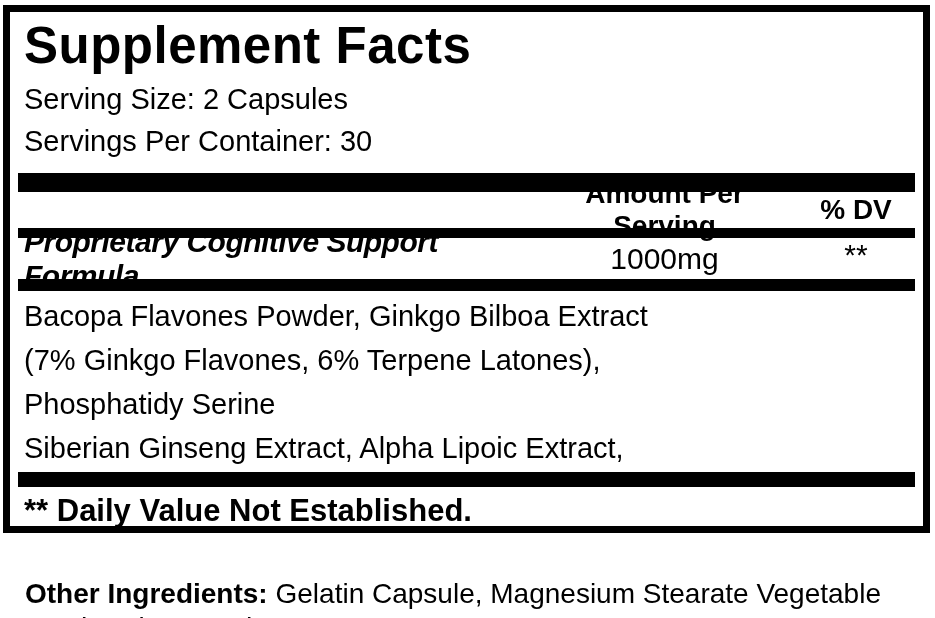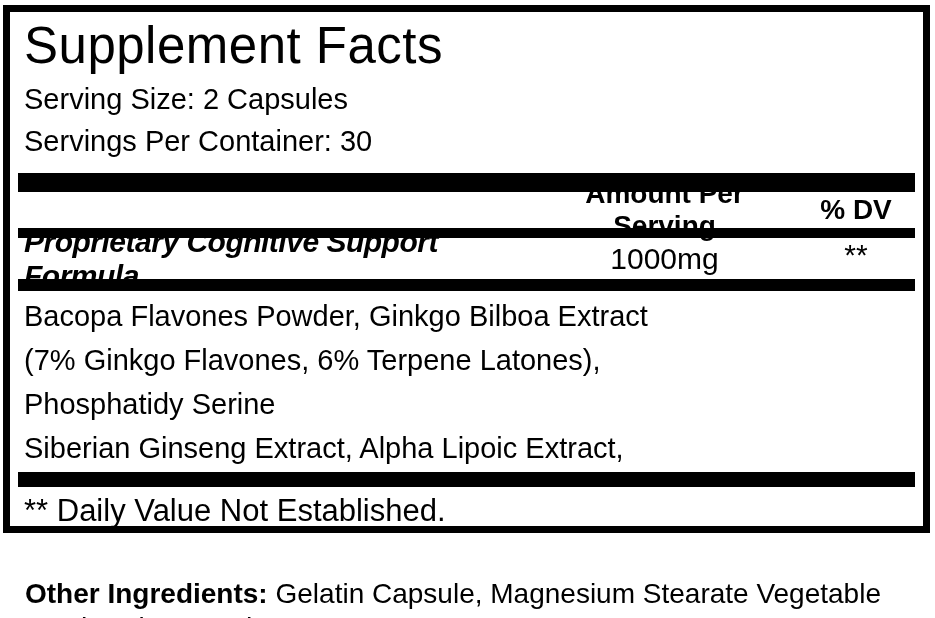--- a/index.html
+++ b/index.html
@@ -23,21 +23,21 @@
     border: 7px solid #000000;
     background: #ffffff;
     padding: 4px 8px 6px 8px;
     overflow: hidden;
   }
 
   .panel-title {
     margin: 2px 6px 4px 6px;
     font-size: 51px;
     line-height: 56px;
-    font-weight: normal;
+    font-weight: bold;
     letter-spacing: 0.5px;
   }
 
   .serving-line {
     margin: 0 6px;
     font-size: 29px;
     line-height: 42px;
     font-weight: normal;
   }
 
@@ -76,21 +76,21 @@
     margin: 3px 6px 2px 6px;
     font-size: 29px;
     line-height: 44px;
     font-weight: normal;
   }
 
   .footnote {
     margin: 0 6px;
     font-size: 31px;
     line-height: 47px;
-    font-weight: normal;
+    font-weight: bold;
   }
 
   .other {
     position: absolute;
     left: 25px;
     top: 577px;
     width: 900px;
     font-size: 28px;
     line-height: 34px;
     margin: 0;

